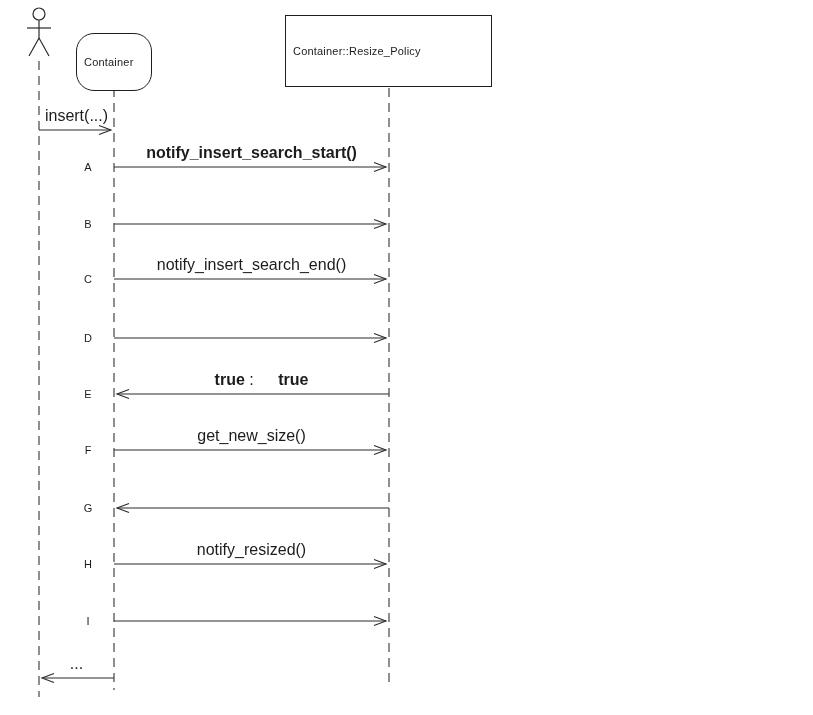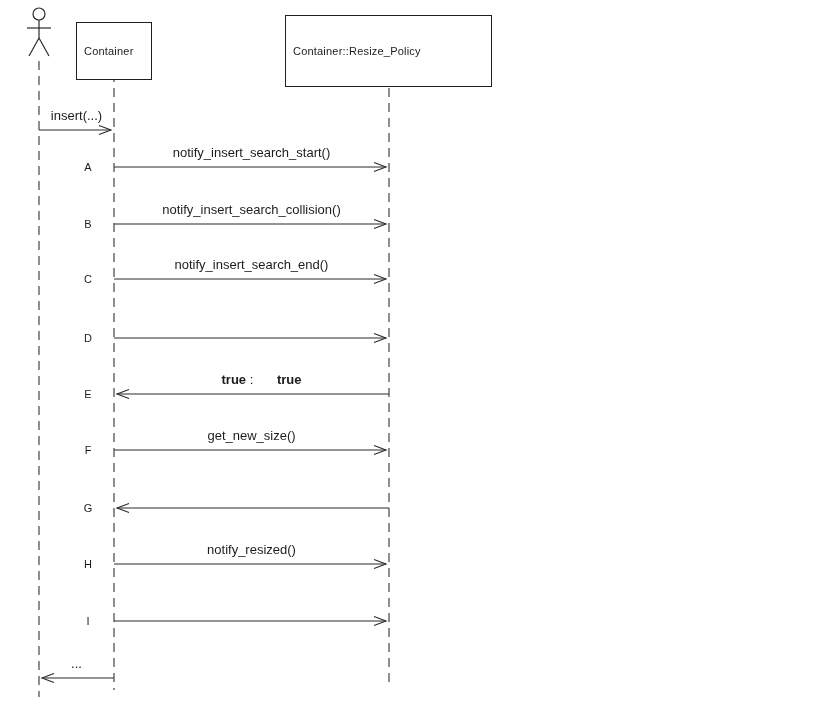--- a/index.html
+++ b/index.html
@@ -23,21 +23,21 @@
     border: 1px solid #1f1f1f;
     background: #ffffff;
     display: flex;
     align-items: center;
     padding-left: 7px;
     font-size: 11px;
     letter-spacing: 0.2px;
   }
   .msg-label {
     position: absolute;
-    font-size: 13px;
+    font-size: 16px;
     height: 16px;
     line-height: 16px;
     text-align: center;
     white-space: pre;
   }
   .seq-letter {
     position: absolute;
     left: 78px;
     width: 20px;
     height: 16px;
@@ -81,30 +81,29 @@
       <line x1="114" y1="338" x2="386" y2="338" marker-end="url(#arrowhead)"></line>
       <line x1="389" y1="394" x2="117" y2="394" marker-end="url(#arrowhead)"></line>
       <line x1="114" y1="450" x2="386" y2="450" marker-end="url(#arrowhead)"></line>
       <line x1="389" y1="508" x2="117" y2="508" marker-end="url(#arrowhead)"></line>
       <line x1="114" y1="564" x2="386" y2="564" marker-end="url(#arrowhead)"></line>
       <line x1="114" y1="621" x2="386" y2="621" marker-end="url(#arrowhead)"></line>
       <line x1="114" y1="678" x2="42" y2="678" marker-end="url(#arrowhead)"></line>
     </g>
   </svg>
 
-  <div class="obj-box" style="left:76px; top:22px; width:76px; height:58px;">
+  <div class="obj-box" style="left:76px; top:33px; width:76px; height:58px;border-radius:18px;">
     <span>Container</span>
   </div>
   <div class="obj-box" style="left:285px; top:15px; width:207px; height:72px;">
     <span>Container::Resize_Policy</span>
   </div>
 
   <span class="msg-label" style="left:39px;  top:108px; width:75px;">insert(...)</span>
-  <span class="msg-label" style="left:114px; top:145px; width:275px;">notify_insert_search_start()</span>
-  <span class="msg-label" style="left:114px; top:202px; width:275px;">notify_insert_search_collision()</span>
+  <span class="msg-label" style="left:114px; top:145px; width:275px;font-weight:bold;">notify_insert_search_start()</span>
   <span class="msg-label" style="left:114px; top:257px; width:275px;">notify_insert_search_end()</span>
   <span class="msg-label" style="left:114px; top:372px; width:275px;"><span class="bold">true</span><span> : </span><span class="bold">true</span></span>
   <span class="msg-label" style="left:114px; top:428px; width:275px;">get_new_size()</span>
   <span class="msg-label" style="left:114px; top:542px; width:275px;">notify_resized()</span>
   <span class="msg-label" style="left:39px;  top:656px; width:75px;">...</span>
 
   <span class="seq-letter" style="top:159px;">A</span>
   <span class="seq-letter" style="top:216px;">B</span>
   <span class="seq-letter" style="top:271px;">C</span>
   <span class="seq-letter" style="top:330px;">D</span>

